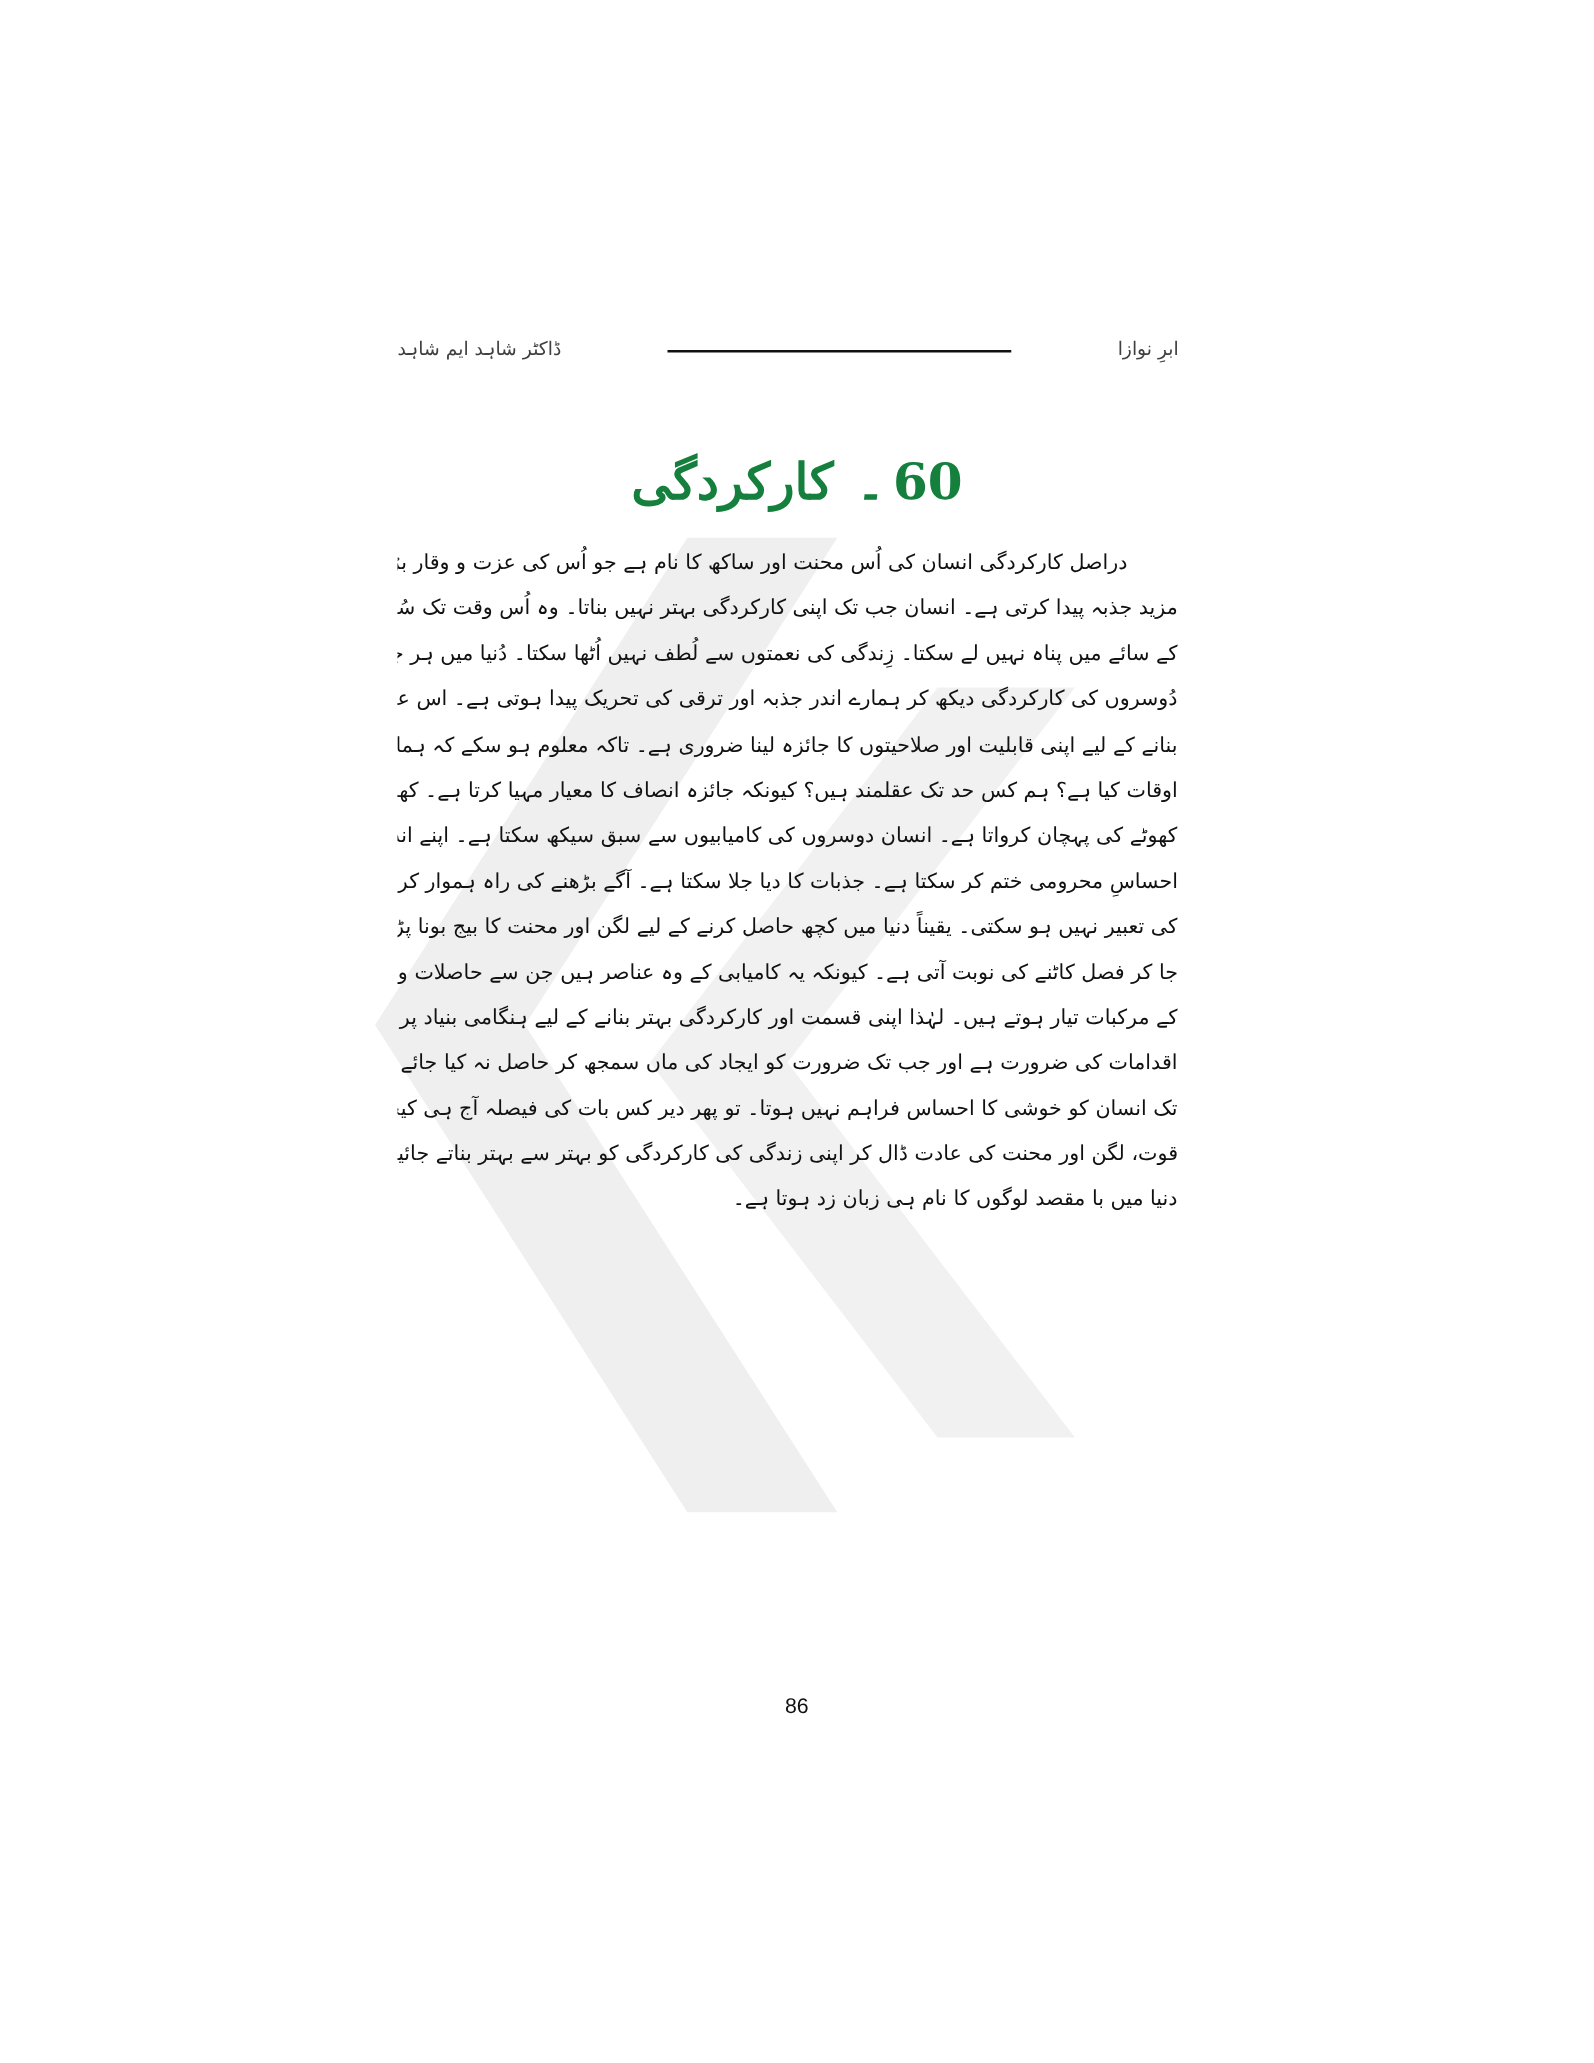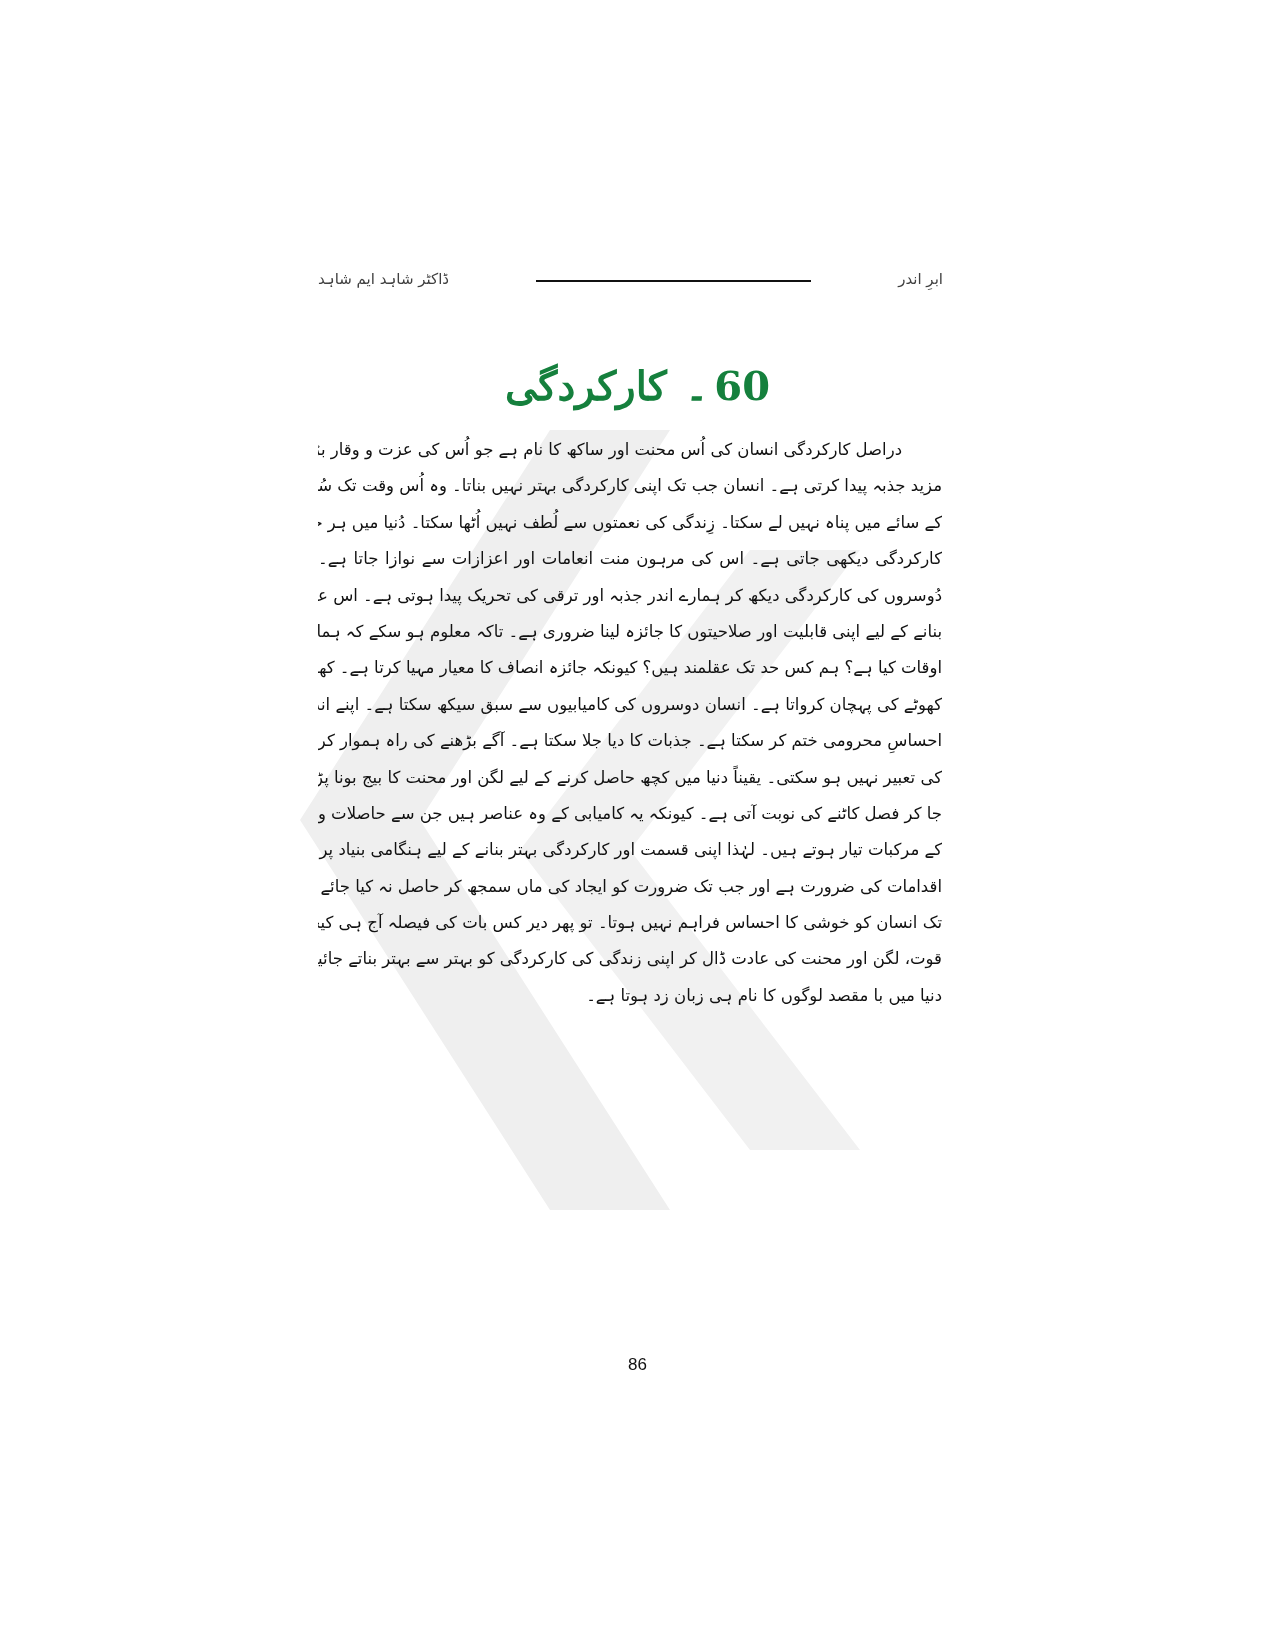--- a/index.html
+++ b/index.html
@@ -122,36 +122,35 @@
 <body>
 
 <div class="page">
 
   <svg class="watermark" viewBox="0 0 660 780" xmlns="http://www.w3.org/2000/svg">
     <polygon points="250,0 370,0 120,390 370,780 250,780 0,390" fill="#efefef"></polygon>
     <polygon points="450,120 560,120 330,420 560,720 450,720 220,420" fill="#f1f1f1"></polygon>
   </svg>
 
   <div class="running-header">
-    <span class="book-title">ابرِ اندر</span>
+    <span class="book-title">ابرِ نوازا</span>
     <div class="rule-wrap">
       <div class="rule-line"></div>
     </div>
     <span class="author-name">ڈاکٹر شاہد ایم شاہد</span>
   </div>
 
   <div class="chapter-title">
     <span class="num">60</span><span class="dash">۔</span><span>کارکردگی</span>
   </div>
 
   <div class="body-text">
     <div class="body-line first">دراصل کارکردگی انسان کی اُس محنت اور ساکھ کا نام ہے جو اُس کی عزت و وقار بڑھا کر</div>
     <div class="body-line">مزید جذبہ پیدا کرتی ہے۔ انسان جب تک اپنی کارکردگی بہتر نہیں بناتا۔ وہ اُس وقت تک سُکھ</div>
     <div class="body-line">کے سائے میں پناہ نہیں لے سکتا۔ زِندگی کی نعمتوں سے لُطف نہیں اُٹھا سکتا۔ دُنیا میں ہر جگہ</div>
-    <div class="body-line">کارکردگی دیکھی جاتی ہے۔ اس کی مرہون منت انعامات اور اعزازات سے نوازا جاتا ہے۔</div>
     <div class="body-line">دُوسروں کی کارکردگی دیکھ کر ہمارے اندر جذبہ اور ترقی کی تحریک پیدا ہوتی ہے۔ اس عمل کو تیز تر</div>
     <div class="body-line">بنانے کے لیے اپنی قابلیت اور صلاحیتوں کا جائزہ لینا ضروری ہے۔ تاکہ معلوم ہو سکے کہ ہماری</div>
     <div class="body-line">اوقات کیا ہے؟ ہم کس حد تک عقلمند ہیں؟ کیونکہ جائزہ انصاف کا معیار مہیا کرتا ہے۔ کھرے اور</div>
     <div class="body-line">کھوٹے کی پہچان کرواتا ہے۔ انسان دوسروں کی کامیابیوں سے سبق سیکھ سکتا ہے۔ اپنے اندر سے</div>
     <div class="body-line">احساسِ محرومی ختم کر سکتا ہے۔ جذبات کا دیا جلا سکتا ہے۔ آگے بڑھنے کی راہ ہموار کر سکتا ہے۔</div>
     <div class="body-line">کی تعبیر نہیں ہو سکتی۔ یقیناً دنیا میں کچھ حاصل کرنے کے لیے لگن اور محنت کا بیج بونا پڑتا ہے تب کہیں</div>
     <div class="body-line">جا کر فصل کاٹنے کی نوبت آتی ہے۔ کیونکہ یہ کامیابی کے وہ عناصر ہیں جن سے حاصلات و ثمرات</div>
     <div class="body-line">کے مرکبات تیار ہوتے ہیں۔ لہٰذا اپنی قسمت اور کارکردگی بہتر بنانے کے لیے ہنگامی بنیاد پر ٹھوس</div>
     <div class="body-line">اقدامات کی ضرورت ہے اور جب تک ضرورت کو ایجاد کی ماں سمجھ کر حاصل نہ کیا جائے۔ اس وقت</div>
     <div class="body-line">تک انسان کو خوشی کا احساس فراہم نہیں ہوتا۔ تو پھر دیر کس بات کی فیصلہ آج ہی کیجیے۔ ہمت،</div>

